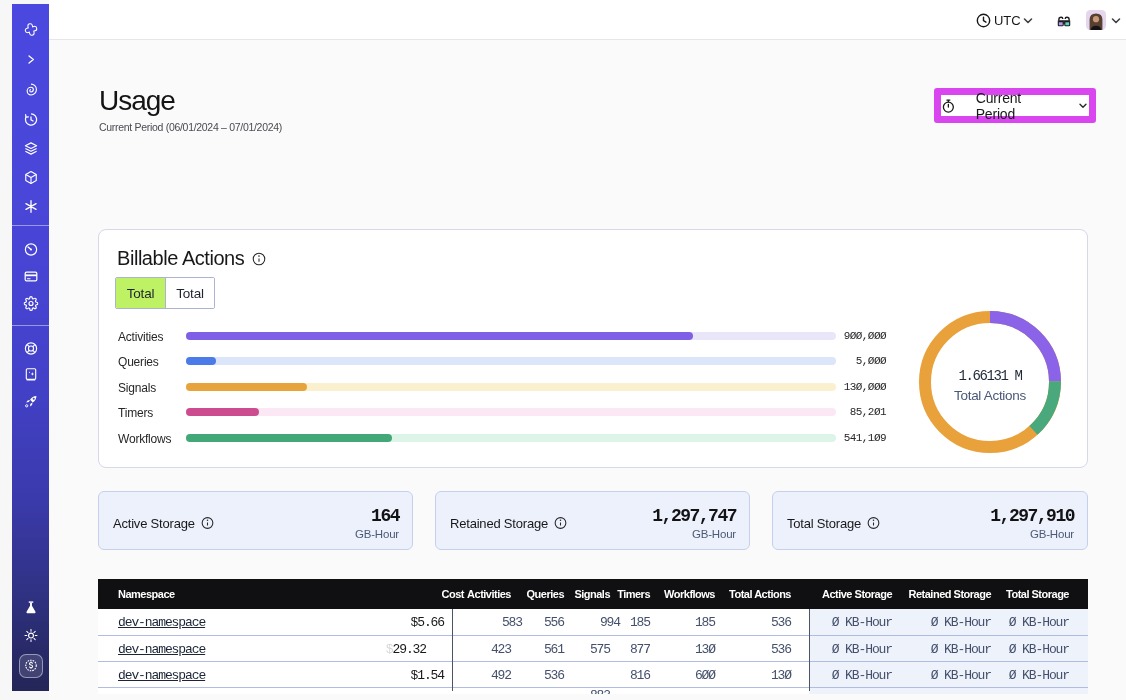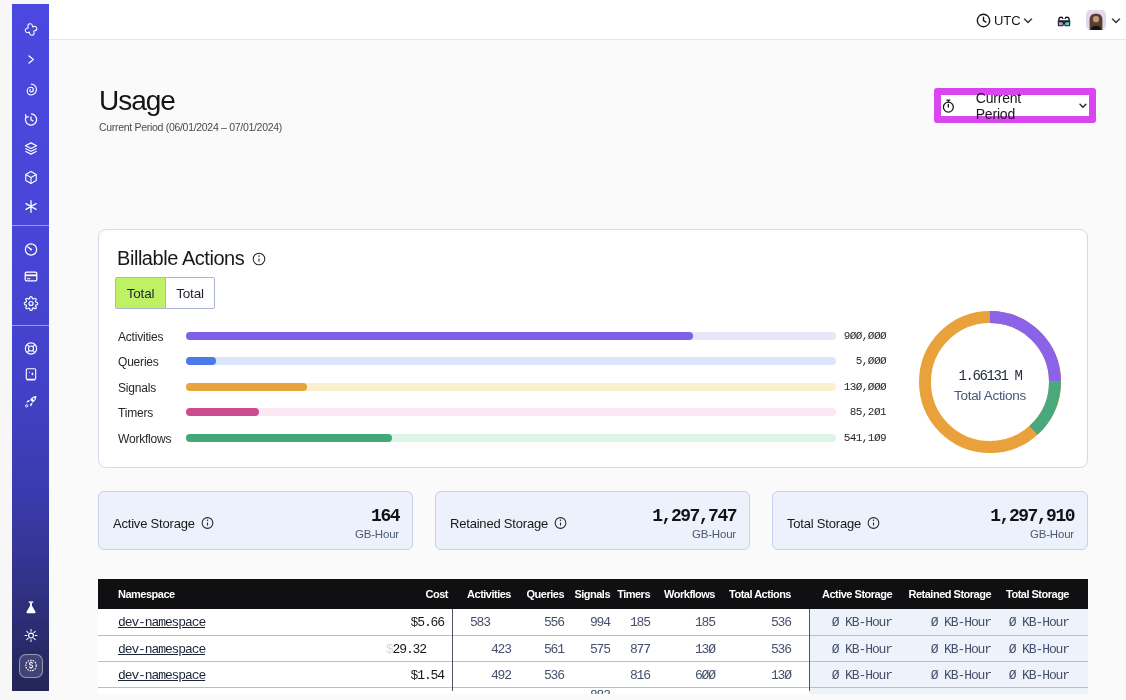--- a/index.html
+++ b/index.html
@@ -186,37 +186,37 @@
           <circle cx="8" cy="4.7" r="0.95" fill="#26262b"></circle>
         </svg></div>
     <div class="sval">1,297,910</div>
     <div class="ssub">GB-Hour</div>
   </div>
 
   <div id="tablewrap">
     <div id="storagebg"></div>
     <div id="thead">
       <span style="left:20px;">Namespace</span>
-      <span style="right:640px;">Cost</span>
+      <span style="right:624px;">Cost</span>
       <span style="right:577px;">Activities</span>
       <span style="right:524px;">Queries</span>
       <span style="right:478px;">Signals</span>
       <span style="right:438px;">Timers</span>
       <span style="right:373px;">Workflows</span>
       <span style="right:297px;">Total Actions</span>
       <span style="right:196px;">Active Storage</span>
       <span style="right:97px;">Retained Storage</span>
       <span style="right:19px;">Total Storage</span>
     </div>
     <div class="trow" style="top:30px;height:27px;">
       <span class="tns" style="left:20px;">dev-namespace</span>
       <span class="tcost" style="right:644px;">$5.66</span>
-      <span style="right:598px;">583</span>
+      <span style="right:566px;">583</span>
       <span style="right:524px;">556</span>
-      <span style="right:478px;">994</span>
+      <span style="right:468px;">994</span>
       <span style="right:438px;">185</span>
       <span style="right:373px;">185</span>
       <span style="right:297px;">536</span>
       <span style="right:196px;">Ø KB-Hour</span>
       <span style="right:97px;">Ø KB-Hour</span>
       <span style="right:19px;">Ø KB-Hour</span>
     </div>
     <div class="trow" style="top:57px;">
       <span class="tns" style="left:20px;">dev-namespace</span>
       <span class="tcost" style="right:662px;"><span style="opacity:0.18">$</span>29.32</span>

